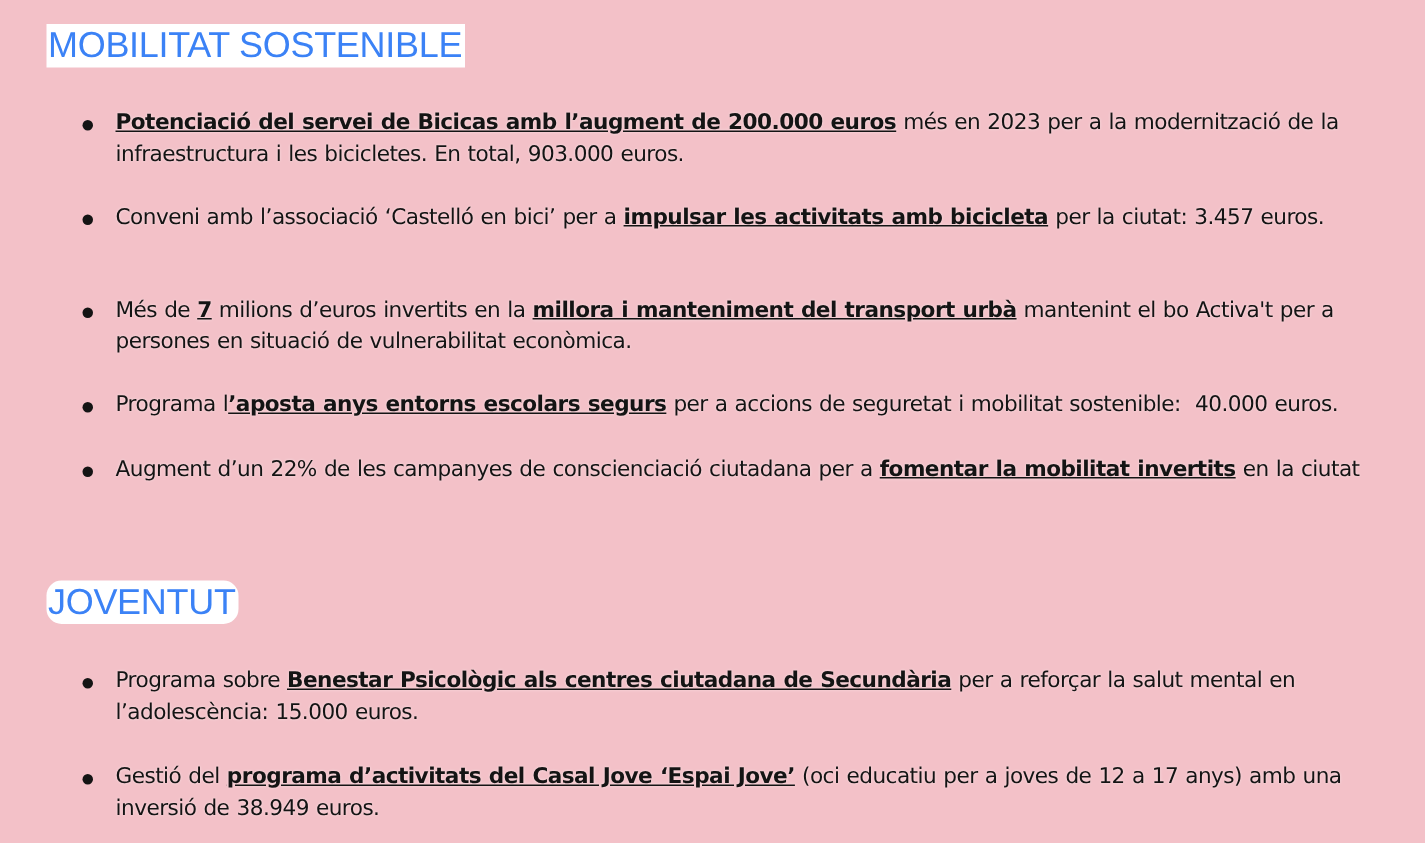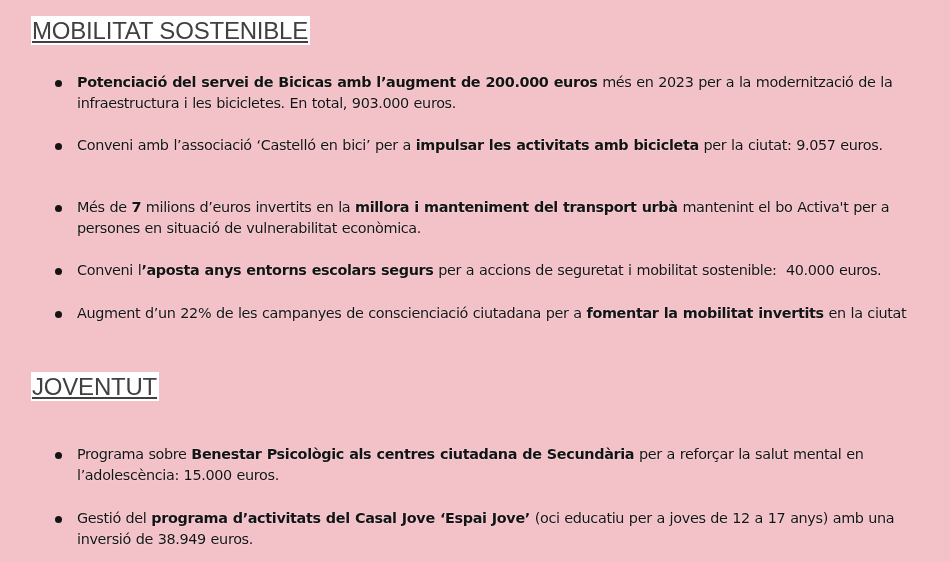--- a/index.html
+++ b/index.html
@@ -16,26 +16,25 @@
       color: #141414;
     }
     .section-heading {
       position: absolute;
       left: 31px;
       background: #ffffff;
       font-family: "Liberation Sans", sans-serif;
       font-size: 24px;
       line-height: 29px;
       padding: 0 2px 0 1px;
-      color: #404040;
+      color: #3b82f6;
       letter-spacing: -0.2px;
-      text-decoration: underline;
     }
     #h-mob { top: 16px; }
-    #h-jov { top: 372px; }
+    #h-jov { top: 387px; border-radius: 10px; }
 
     .bullets {
       position: absolute;
       left: 0;
       margin: 0;
       padding: 0;
       list-style: none;
       width: 950px;
     }
     .bullets li {
@@ -52,42 +51,43 @@
       position: absolute;
       left: 55px;
       top: 8px;
       width: 7px;
       height: 7px;
       border-radius: 50%;
       background: #141414;
     }
     .bullets li b {
       font-weight: bold;
+      text-decoration: underline;
     }
     .pre { white-space: pre-wrap; }
 
     #list-mob { top: 72px; }
     #list-mob li:nth-child(1) { margin-bottom: 21px; }
     #list-mob li:nth-child(2) { margin-bottom: 22px; }
     #list-mob li:nth-child(3) { margin-bottom: 21px; margin-top: 41px; }
     #list-mob li:nth-child(4) { margin-bottom: 22px; }
 
     #list-jov { top: 444px; }
     #list-jov li:nth-child(1) { margin-bottom: 22px; }
   </style>
 </head>
 <body>
 
 <div class="section-heading" id="h-mob">MOBILITAT SOSTENIBLE</div>
 
 <ul class="bullets" id="list-mob">
   <li><span class="dot"></span><b>Potenciació del servei de Bicicas amb l’augment de 200.000 euros</b><span> més en 2023 per a la modernització de la infraestructura i les bicicletes. En total, 903.000 euros.</span></li>
-  <li><span class="dot"></span><span>Conveni amb l’associació ‘Castelló en bici’ per a </span><b>impulsar les activitats amb bicicleta</b><span> per la ciutat: 9.057 euros.</span></li>
+  <li><span class="dot"></span><span>Conveni amb l’associació ‘Castelló en bici’ per a </span><b>impulsar les activitats amb bicicleta</b><span> per la ciutat: 3.457 euros.</span></li>
   <li><span class="dot"></span><span>Més de </span><b>7</b><span> milions d’euros invertits en la </span><b>millora i manteniment del transport urbà</b><span> mantenint el bo Activa't per a persones en situació de vulnerabilitat econòmica.</span></li>
-  <li><span class="dot"></span><span>Conveni l</span><b>’aposta anys entorns escolars segurs</b><span class="pre"> per a accions de seguretat i mobilitat sostenible:  40.000 euros.</span></li>
+  <li><span class="dot"></span><span>Programa l</span><b>’aposta anys entorns escolars segurs</b><span class="pre"> per a accions de seguretat i mobilitat sostenible:  40.000 euros.</span></li>
   <li><span class="dot"></span><span>Augment d’un 22% de les campanyes de conscienciació ciutadana per a </span><b>fomentar la mobilitat invertits</b><span> en la ciutat</span></li>
 </ul>
 
 <div class="section-heading" id="h-jov">JOVENTUT</div>
 
 <ul class="bullets" id="list-jov">
   <li><span class="dot"></span><span>Programa sobre </span><b>Benestar Psicològic als centres ciutadana de Secundària</b><span> per a reforçar la salut mental en l’adolescència: 15.000 euros.</span></li>
   <li><span class="dot"></span><span>Gestió del </span><b>programa d’activitats del Casal Jove ‘Espai Jove’</b><span> (oci educatiu per a joves de 12 a 17 anys) amb una inversió de 38.949 euros.</span></li>
 </ul>
 

